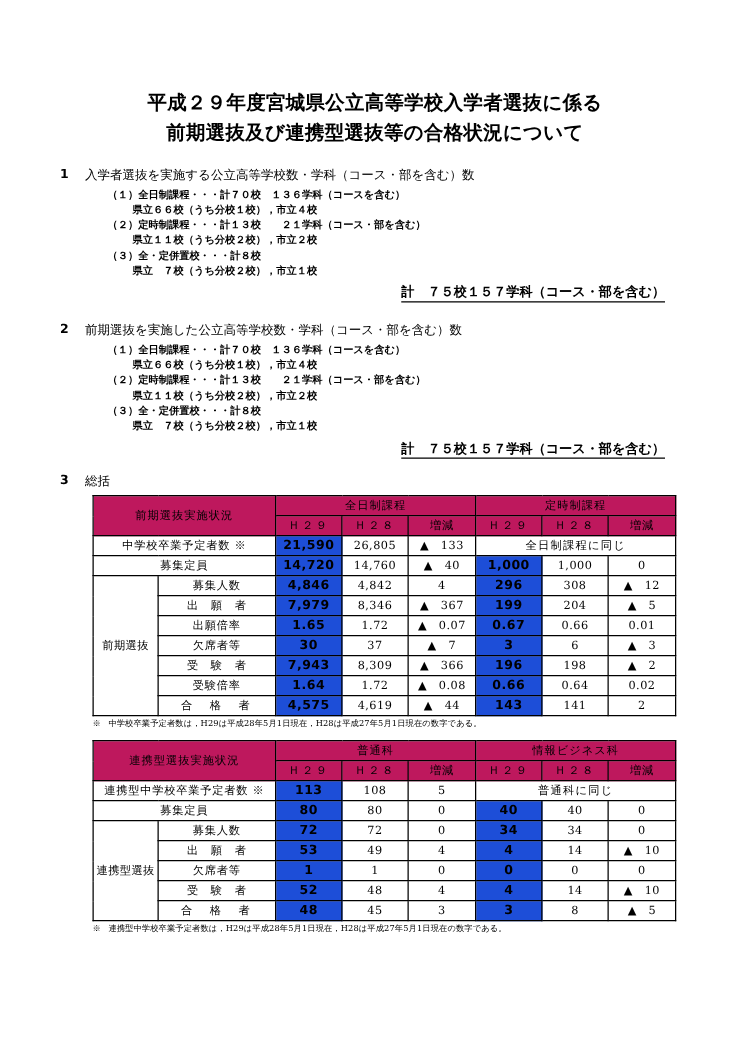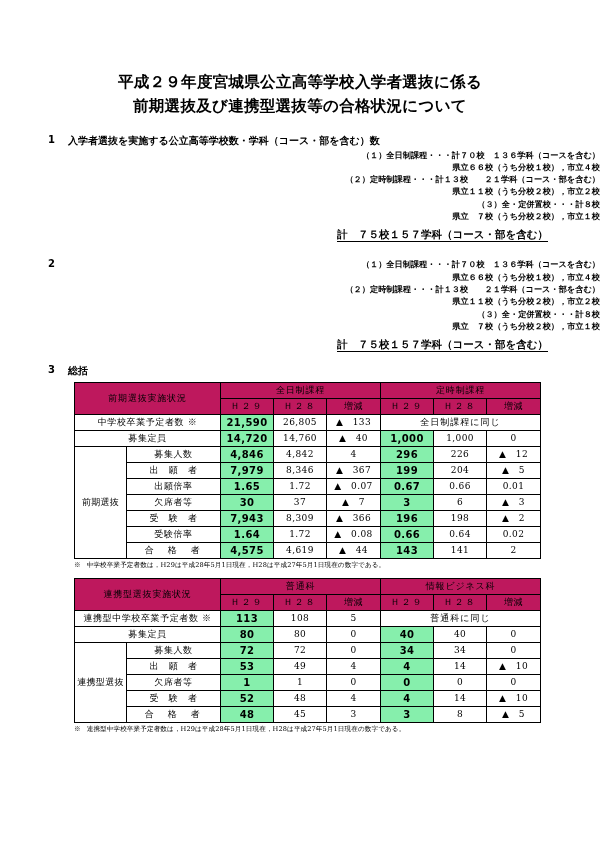--- a/index.html
+++ b/index.html
@@ -46,49 +46,48 @@
   .sec-num {
     position: absolute;
     left: 48px;
     top: 0;
     font-family: "DejaVu Sans", "Liberation Sans", sans-serif;
     font-weight: bold;
     font-size: 10px;
   }
   .sec-head {
     font-family: "DejaVu Sans", "Liberation Sans", sans-serif;
-    font-weight: bold;
+    font-weight: normal;
     font-size: 10px;
     padding-left: 22px;
     line-height: 1.35;
     white-space: nowrap;
   }
   .sec-body {
     padding-left: 40px;
     margin-top: 1px;
-    text-align: right;
   }
   .sub-item {
     font-family: "DejaVu Sans", "Liberation Sans", sans-serif;
     font-weight: bold;
     font-size: 8.2px;
     line-height: 1.5;
     white-space: nowrap;
   }
   .sub-detail {
     font-family: "DejaVu Sans", "Liberation Sans", sans-serif;
     font-weight: bold;
     font-size: 8.2px;
     line-height: 1.5;
     padding-left: 20px;
     white-space: nowrap;
   }
   .total-line {
     text-align: right;
-    padding-right: 52px;
+    padding-right: 68px;
     margin-top: 2px;
   }
   .total-line span {
     font-family: "DejaVu Sans", "Liberation Sans", sans-serif;
     font-weight: bold;
     font-size: 10.5px;
     border-bottom: 1.3px solid #000;
     padding-bottom: 1px;
     white-space: nowrap;
   }
@@ -151,21 +150,21 @@
     letter-spacing: 0.3px;
   }
   .numcell {
     text-align: right;
     padding-right: 4px;
     font-family: "DejaVu Serif", "Liberation Serif", serif;
     font-size: 9.5px;
     letter-spacing: 0.4px;
   }
   .numcell.hl {
-    background: #86efac;
+    background: #1d4ed8;
     font-family: "DejaVu Sans", "Liberation Sans", sans-serif;
     font-weight: bold;
     font-size: 10px;
     color: #000;
   }
   .numcell.bold {
     font-family: "DejaVu Sans", "Liberation Sans", sans-serif;
     font-weight: bold;
   }
   .merged {
@@ -205,20 +204,21 @@
       <div class="sub-item">（３）全・定併置校・・・計８校</div>
       <div class="sub-detail">県立　７校（うち分校２校），市立１校</div>
     </div>
     <div class="total-line">
       <span>計　７５校１５７学科（コース・部を含む）</span>
     </div>
   </div>
 
   <div class="section">
     <span class="sec-num">2</span>
+    <div class="sec-head">前期選抜を実施した公立高等学校数・学科（コース・部を含む）数</div>
     <div class="sec-body">
       <div class="sub-item">（１）全日制課程・・・計７０校　１３６学科（コースを含む）</div>
       <div class="sub-detail">県立６６校（うち分校１校），市立４校</div>
       <div class="sub-item">（２）定時制課程・・・計１３校　　２１学科（コース・部を含む）</div>
       <div class="sub-detail">県立１１校（うち分校２校），市立２校</div>
       <div class="sub-item">（３）全・定併置校・・・計８校</div>
       <div class="sub-detail">県立　７校（うち分校２校），市立１校</div>
     </div>
     <div class="total-line">
       <span>計　７５校１５７学科（コース・部を含む）</span>
@@ -274,21 +274,21 @@
         <td class="numcell outer-right">0</td>
       </tr>
 
       <tr>
         <td class="sidelabel outer-left" rowspan="7">前期選抜</td>
         <td class="rowlabel">募集人数</td>
         <td class="numcell hl thick-l">4,846</td>
         <td class="numcell">4,842</td>
         <td class="numcell">4</td>
         <td class="numcell hl thick-l">296</td>
-        <td class="numcell">226</td>
+        <td class="numcell">308</td>
         <td class="numcell outer-right">▲　12</td>
       </tr>
       <tr>
         <td class="rowlabel">出　願　者</td>
         <td class="numcell hl thick-l">7,979</td>
         <td class="numcell">8,346</td>
         <td class="numcell">▲　367</td>
         <td class="numcell hl thick-l">199</td>
         <td class="numcell">204</td>
         <td class="numcell outer-right">▲　5</td>

